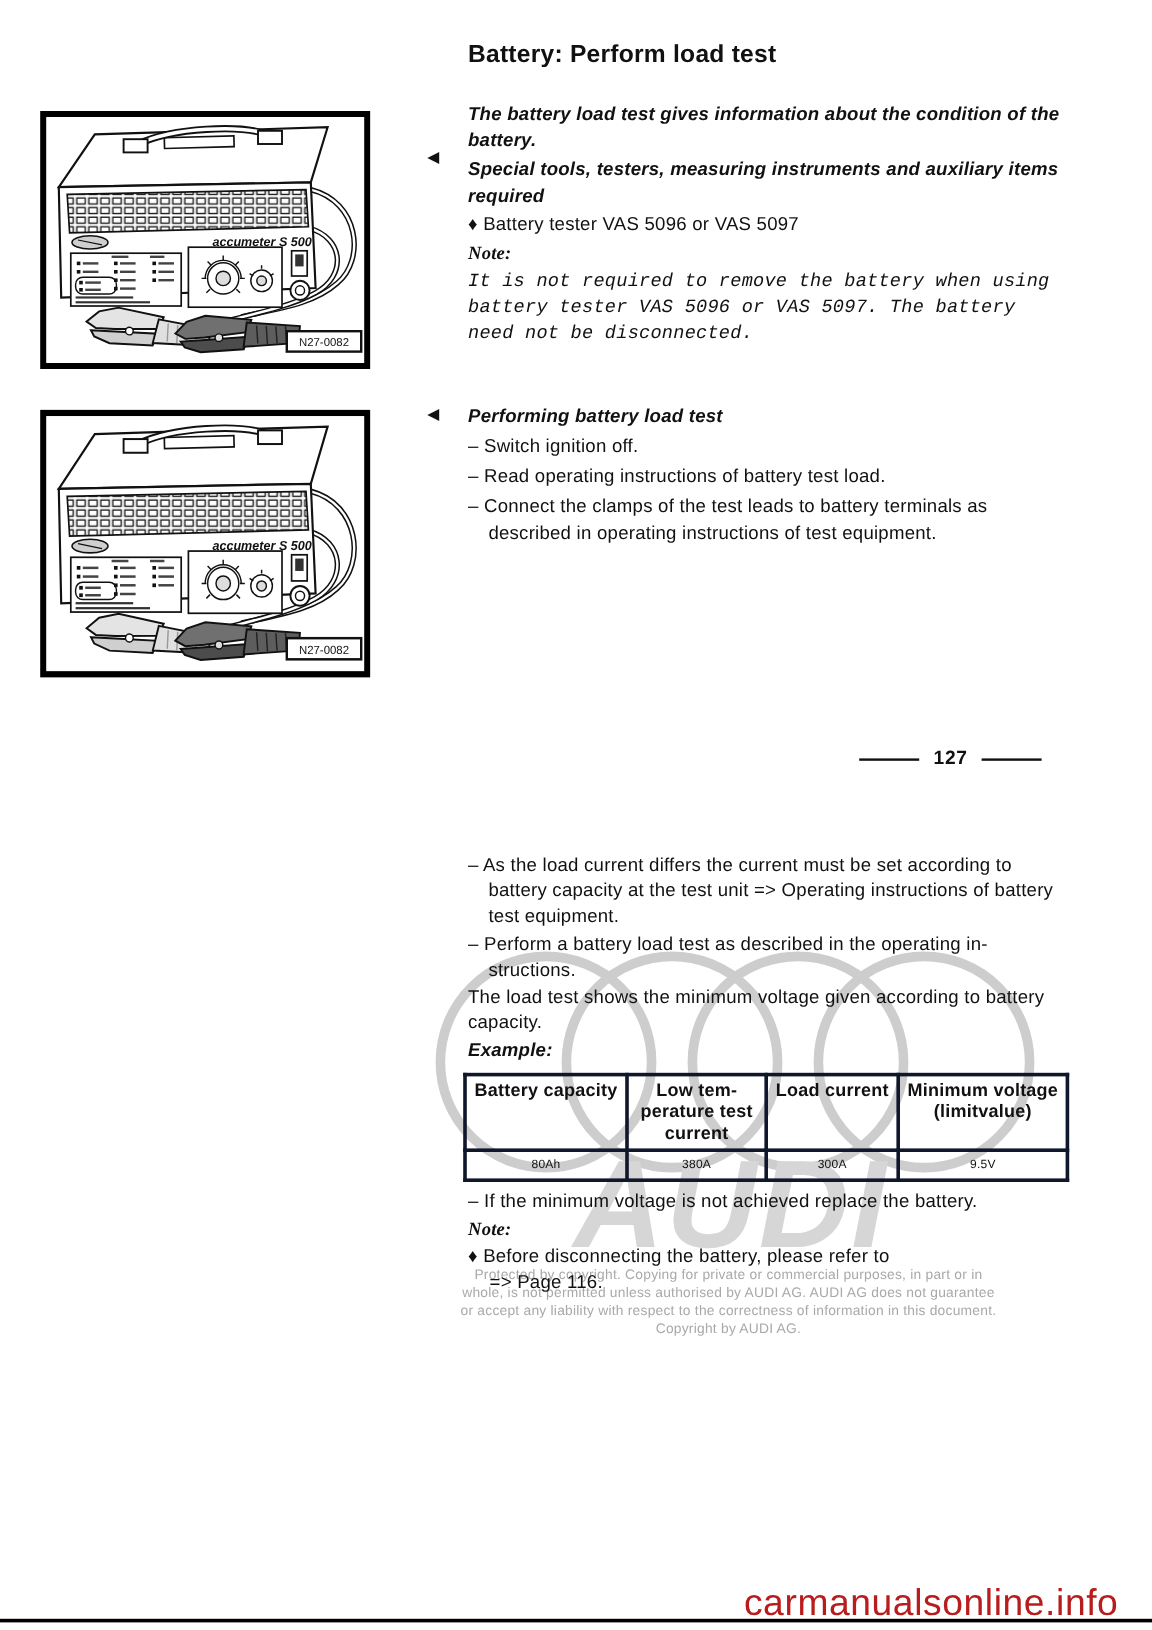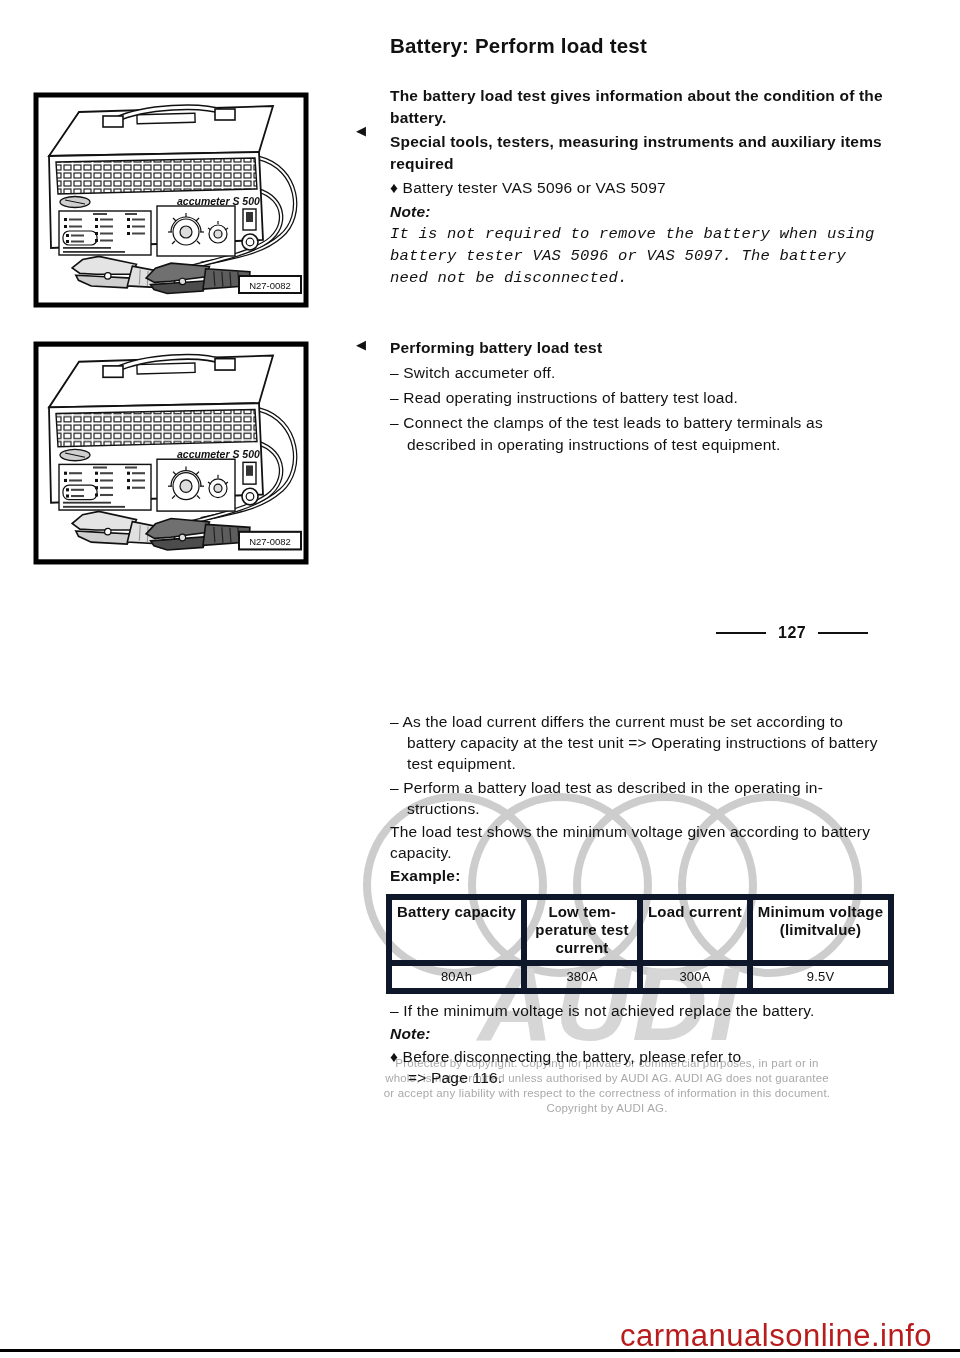--- a/index.html
+++ b/index.html
@@ -3,23 +3,23 @@
 <meta charset="utf-8">
 <style>
   html,body{margin:0;padding:0;background:#ffffff;}
   .page{
     position:relative;width:960px;height:1358px;background:#ffffff;overflow:hidden;
     font-family:"Liberation Sans", sans-serif;color:#111;
   }
   
   .tcol{position:absolute;left:390px;width:496px;font-size:15.5px;line-height:22px;letter-spacing:.2px;}
   .tcol3{line-height:21px;}
-  .b{font-weight:bold;}
+  .b{font-weight:bold;font-style:italic;}
   .i{font-style:italic;font-family:Liberation Mono, monospace;}
-  .bi{font-weight:bold;font-style:italic;}
+  .bi{font-weight:bold;font-style:italic;font-family:Liberation Serif, serif;}
   .dash{padding-left:17px;text-indent:-17px;margin-top:3px;}
   .gap2{margin-top:2px;}
   .title{position:absolute;left:390px;top:34px;font-size:20.5px;font-weight:bold;letter-spacing:.2px;}
   .pointer{position:absolute;font-size:13px;color:#111;}
   .ref-line{padding-left:18px;position:relative;z-index:2;}
   
   .figure{position:absolute;left:33px;width:276px;}
   
   .pagemark{position:absolute;display:flex;align-items:center;gap:12px;}
   .pagemark .rule{width:50px;height:2.5px;background:#111;}
@@ -35,25 +35,25 @@
     position:absolute;left:383px;top:1056px;width:448px;z-index:1;
     font-size:11.5px;line-height:15px;color:#a9a9a9;text-align:center;letter-spacing:.2px;
   }
   .content-z{position:relative;z-index:2;}
   
   table.spec{
     border-collapse:collapse;margin-top:8px;margin-left:-4px;
     width:502px;table-layout:fixed;background:transparent;position:relative;z-index:2;
   }
   table.spec th, table.spec td{
-    border:6px solid #0f172a;font-size:15px;line-height:18px;
+    border:3px solid #0f172a;font-size:15px;line-height:18px;
     text-align:center;vertical-align:top;padding:3px 4px;background:transparent;
   }
   table.spec th{font-weight:bold;}
-  table.spec td{padding:2px 4px;font-size:13px;}
+  table.spec td{padding:2px 4px;font-size:10px;}
   col.c1{width:135px;}col.c2{width:116px;}col.c3{width:110px;}col.c4{width:141px;}
   
   .site{
     position:absolute;right:28px;top:1318px;z-index:1;
     font-size:31px;color:#b91c1c;letter-spacing:.5px;
   }
   .bottom-rule{position:absolute;left:0;top:1349px;width:960px;height:3px;background:#000;}
 </style>
 </head>
 <body>
@@ -197,21 +197,21 @@
   <div class="tcol" style="top:85px;">
     <div class="b">The battery load test gives information about the condition of the battery.</div>
     <div class="b gap2">Special tools, testers, measuring instruments and auxiliary items required</div>
     <div class="gap2">♦ Battery tester VAS 5096 or VAS 5097</div>
     <div class="bi gap2">Note:</div>
     <div class="i">It is not required to remove the battery when using battery tester VAS 5096 or VAS 5097. The battery need not be disconnected.</div>
   </div>
 
   <div class="tcol" style="top:337px;">
     <div class="b">Performing battery load test</div>
-    <div class="dash">– Switch accumeter off.</div>
+    <div class="dash">– Switch ignition off.</div>
     <div class="dash">– Read operating instructions of battery test load.</div>
     <div class="dash">– Connect the clamps of the test leads to battery terminals as described in operating instructions of test equipment.</div>
   </div>
 
   <div class="pagemark" style="left:716px;top:624px;">
     <div class="rule"></div>
     <div class="num">127</div>
     <div class="rule"></div>
   </div>
 

